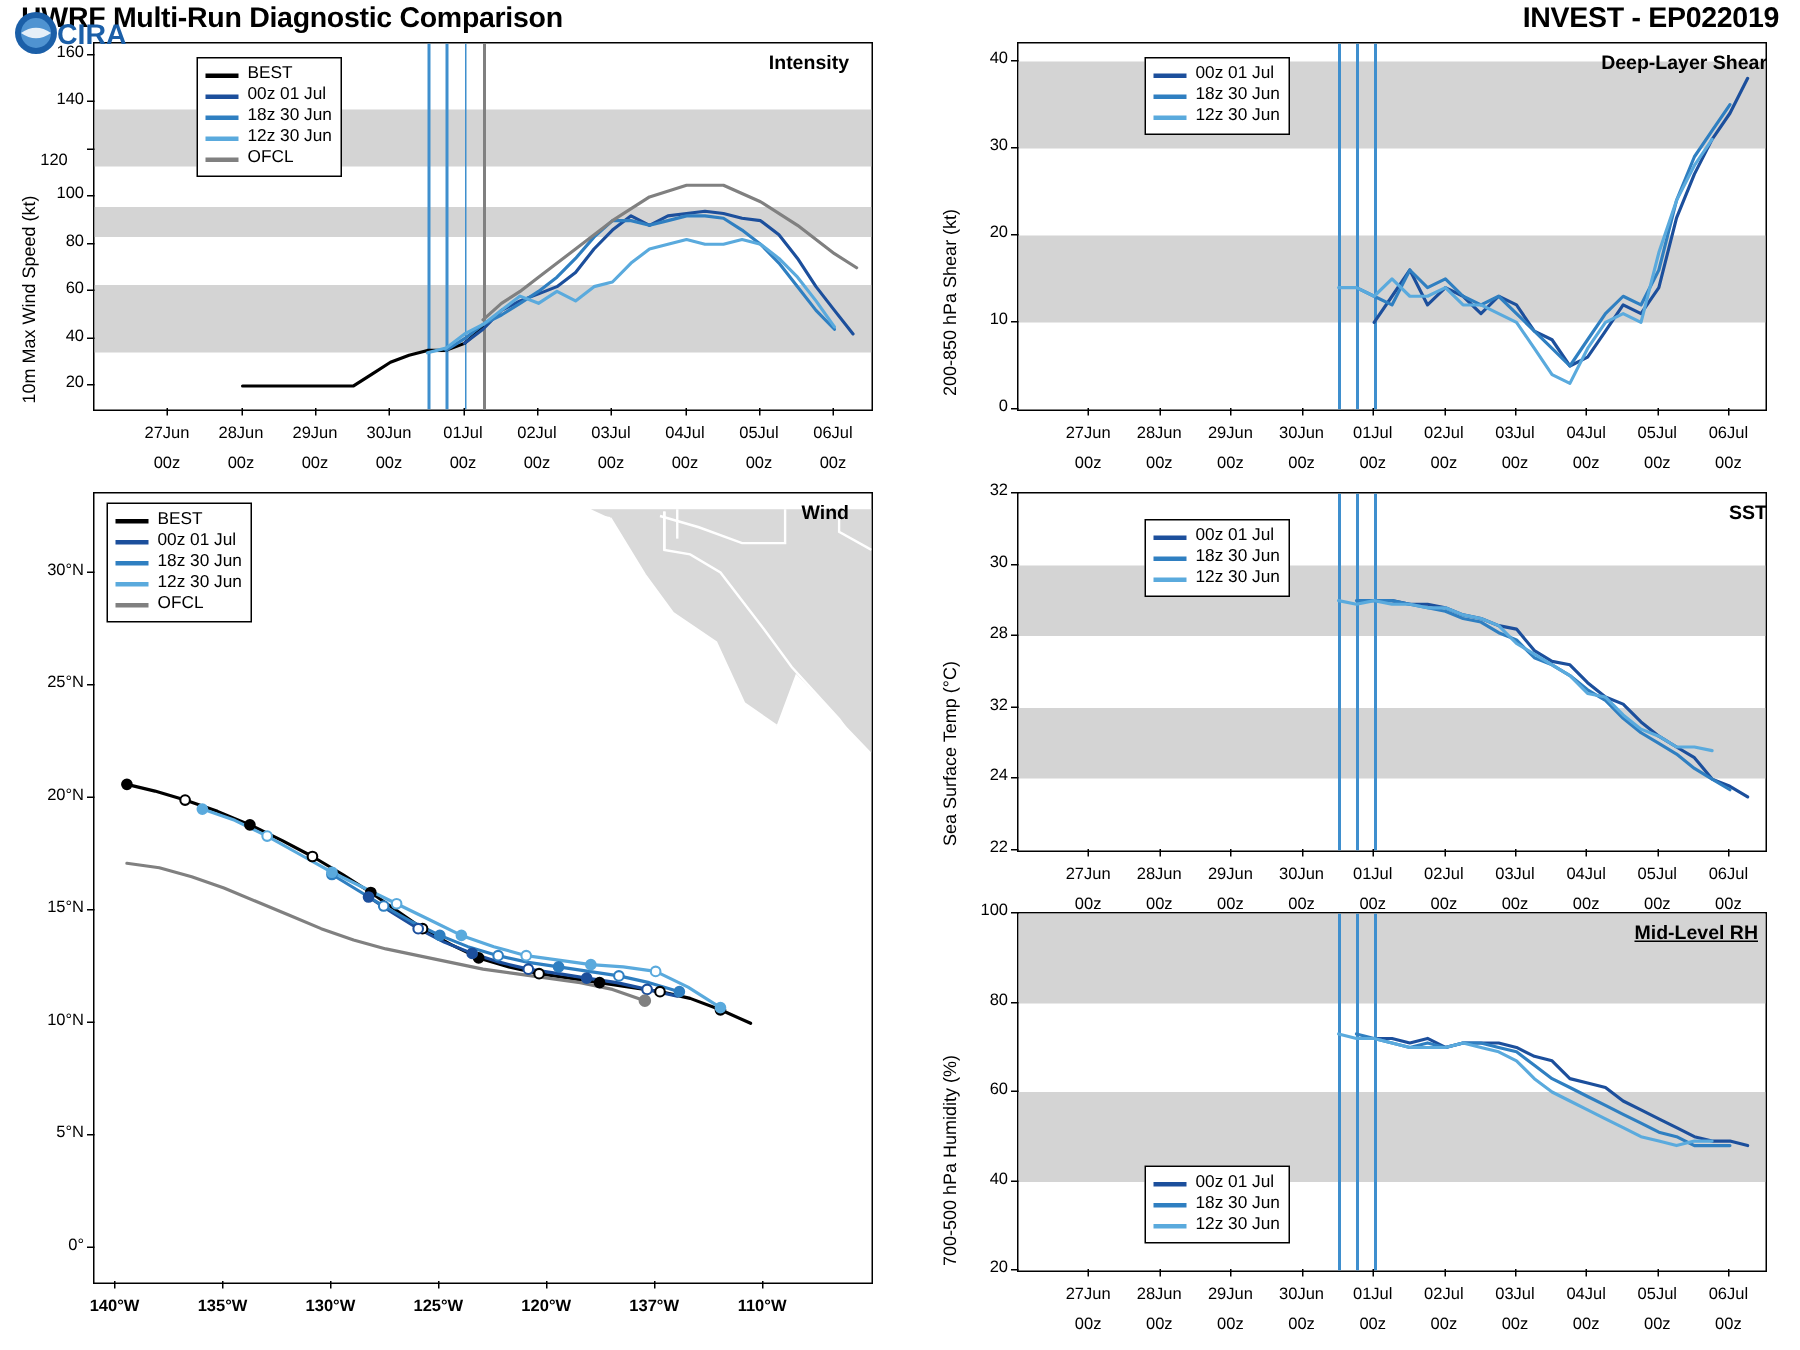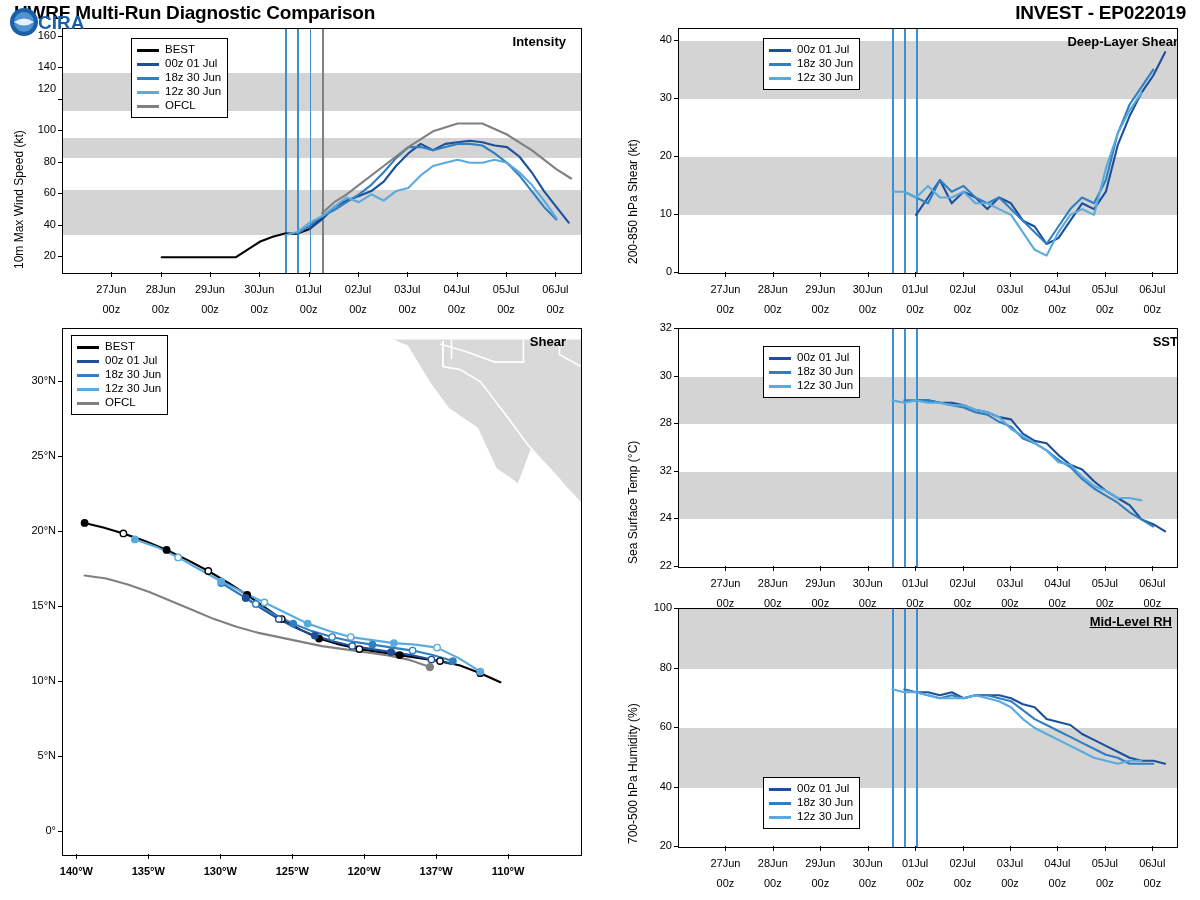--- a/index.html
+++ b/index.html
@@ -82,21 +82,21 @@
   <div class="tick ytick" style="left: 16px; width: 40px; top: 225.258px;">20</div>
       <div class="tickmark" style="left: 58px; top: 232.258px; width: 5px; height: 1px;"></div>
       <div class="tick ytick" style="left: 16px; width: 40px; top: 193.774px;">40</div>
       <div class="tickmark" style="left: 58px; top: 200.774px; width: 5px; height: 1px;"></div>
       <div class="tick ytick" style="left: 16px; width: 40px; top: 162.29px;">60</div>
       <div class="tickmark" style="left: 58px; top: 169.29px; width: 5px; height: 1px;"></div>
       <div class="tick ytick" style="left: 16px; width: 40px; top: 130.806px;">80</div>
       <div class="tickmark" style="left: 58px; top: 137.806px; width: 5px; height: 1px;"></div>
       <div class="tick ytick" style="left: 16px; width: 40px; top: 99.3226px;">100</div>
       <div class="tickmark" style="left: 58px; top: 106.323px; width: 5px; height: 1px;"></div>
-      <div class="tick ytick" style="left: 16px; width: 40px; top: 58px;">120</div>
+      <div class="tick ytick" style="left: 16px; width: 40px; top: 77px; text-align: center;">120</div>
       <div class="tickmark" style="left: 58px; top: 74.8387px; width: 5px; height: 1px;"></div>
       <div class="tick ytick" style="left: 16px; width: 40px; top: 36.3548px;">140</div>
       <div class="tickmark" style="left: 58px; top: 43.3548px; width: 5px; height: 1px;"></div>
       <div class="tick ytick" style="left: 16px; width: 40px; top: 4.87097px;">160</div>
       <div class="tickmark" style="left: 58px; top: 11.871px; width: 5px; height: 1px;"></div>
       <div class="tick xtick" style="left: 81.3333px; width: 60px; top: 255px;">27Jun<br>00z</div>
       <div class="tickmark" style="left: 111.333px; top: 248px; width: 1px; height: 5px;"></div>
       <div class="tick xtick" style="left: 130.667px; width: 60px; top: 255px;">28Jun<br>00z</div>
       <div class="tickmark" style="left: 160.667px; top: 248px; width: 1px; height: 5px;"></div>
       <div class="tick xtick" style="left: 180px; width: 60px; top: 255px;">29Jun<br>00z</div>
@@ -184,21 +184,21 @@
           <div class="row">
             <span class="swatch" style="background: rgb(90, 170, 221);"></span>
             <span>12z 30 Jun</span>
           </div>
           <div class="row">
             <span class="swatch" style="background: rgb(128, 128, 128);"></span>
             <span>OFCL</span>
           </div>
         </div>
       </div>
-    <div class="corner-title" style="right:26px;top:10px;">Shear</div>
+    <div class="corner-title" style="right:26px;top:10px;">Wind</div>
   <div class="tick ytick" style="left: 12px; width: 44px; top: 500.457px;">0°</div>
       <div class="tickmark" style="left: 58px; top: 507.457px; width: 5px; height: 1px;"></div>
       <div class="tick ytick" style="left: 12px; width: 44px; top: 425.314px;">5°N</div>
       <div class="tickmark" style="left: 58px; top: 432.314px; width: 5px; height: 1px;"></div>
       <div class="tick ytick" style="left: 12px; width: 44px; top: 350.171px;">10°N</div>
       <div class="tickmark" style="left: 58px; top: 357.171px; width: 5px; height: 1px;"></div>
       <div class="tick ytick" style="left: 12px; width: 44px; top: 275.029px;">15°N</div>
       <div class="tickmark" style="left: 58px; top: 282.029px; width: 5px; height: 1px;"></div>
       <div class="tick ytick" style="left: 12px; width: 44px; top: 199.886px;">20°N</div>
       <div class="tickmark" style="left: 58px; top: 206.886px; width: 5px; height: 1px;"></div>

